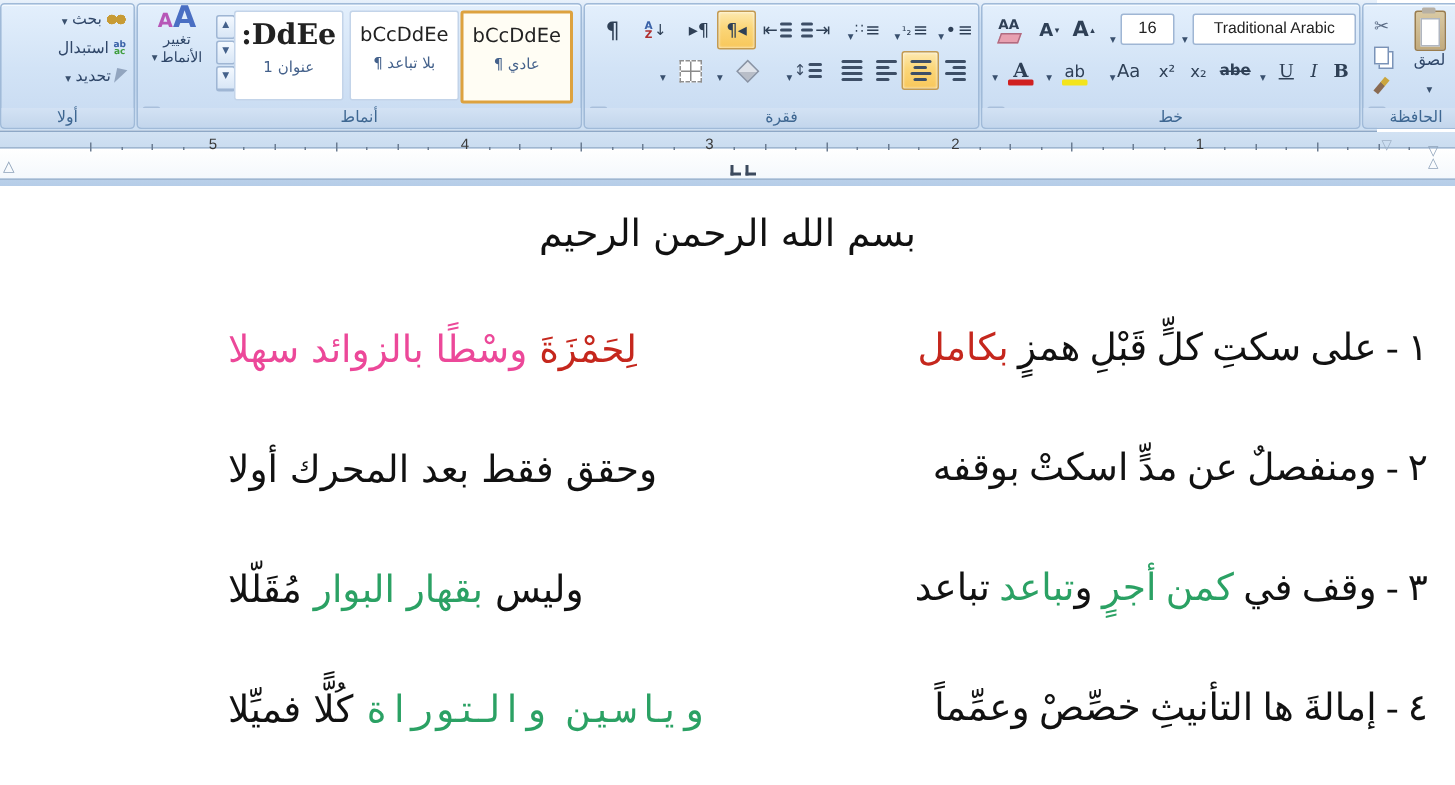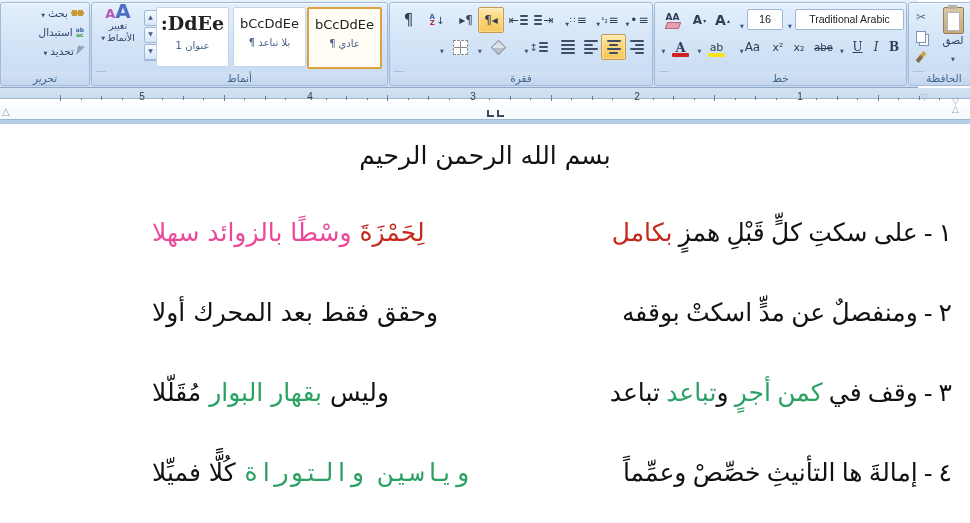--- a/index.html
+++ b/index.html
@@ -110,21 +110,21 @@
     </div>
     <div class="ed-row">
       <span>استبدال</span>
       <span class="repl"><span class="r1">ab</span><br><span class="r2">ac</span></span>
     </div>
     <div class="ed-row">
       <span class="dd"></span>
       <span>تحديد</span>
       <span class="cursor-ic"></span>
     </div>
-    <div class="group-label">تحرير</div>
+    <div class="group-label">أولا</div>
   </div>
 
   <div class="group" style="left:91px;width:295px;">
     <div class="chg">
       <span class="aa-ic"><span class="a1">A</span><span class="a2">A</span></span>
       <span>تغيير</span>
       <span style="display:flex;align-items:center;gap:2px;">
         <span class="dd"></span>
         <span>الأنماط</span>
       </span>
@@ -304,21 +304,21 @@
       <span class="dd"></span>
       <span style="font-size:12px;">Aa</span>
     </div>
     <div class="btn" style="left:112px;top:31px;width:20px;justify-content:center;">
       <span style="font-size:11px;">x²</span>
     </div>
     <div class="btn" style="left:133px;top:31px;width:20px;">
       <span style="font-size:11px;">x₂</span>
     </div>
     <div class="btn" style="left:154px;top:31px;width:27px;">
-      <span style="font-size:10px;text-decoration:line-through;">abe</span>
+      <span style="font-size:10px;text-decoration:line-through;font-weight:bold;">abe</span>
     </div>
     <div class="btn" style="left:181px;top:31px;width:10px;">
         <span class="dd"></span>
       </div>
     <div class="btn" style="left:192px;top:31px;width:19px;">
       <span style="font-size:12px;text-decoration:underline;font-family:'DejaVu Serif',serif;">U</span>
     </div>
     <div class="btn" style="left:212px;top:31px;width:16px;">
       <span style="font-size:12px;font-style:italic;font-family:'DejaVu Serif',serif;">I</span>
     </div>

